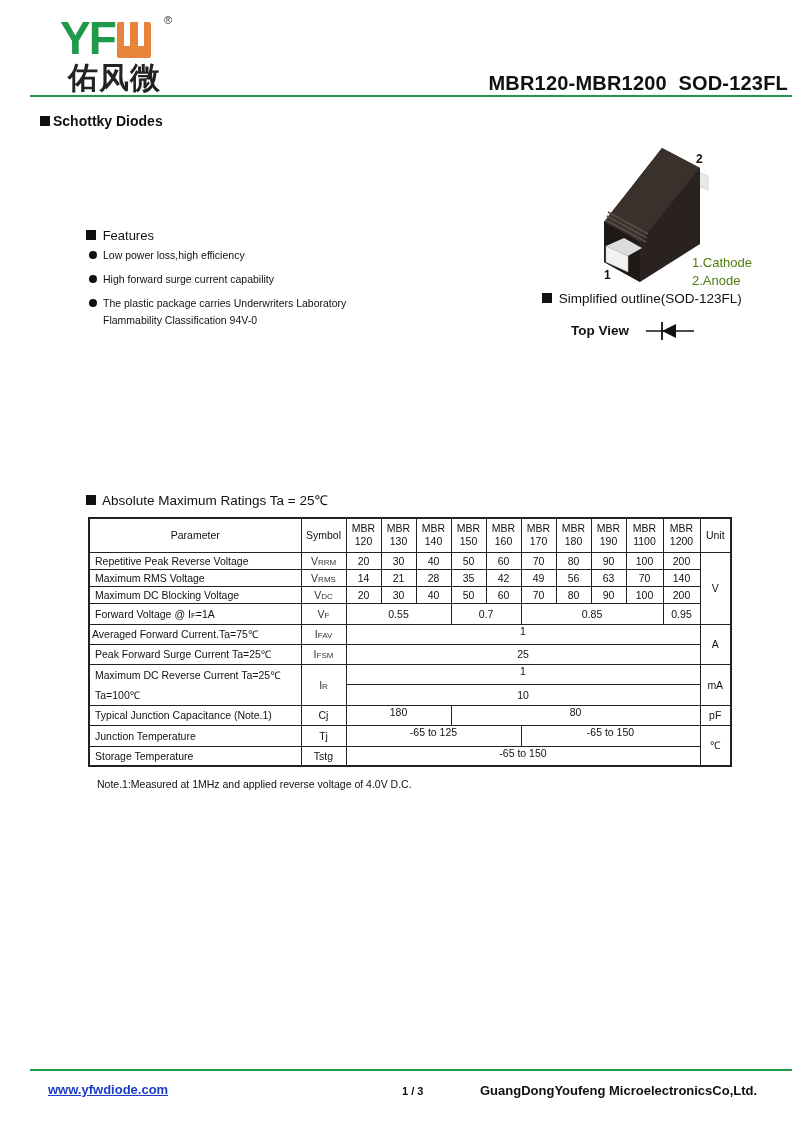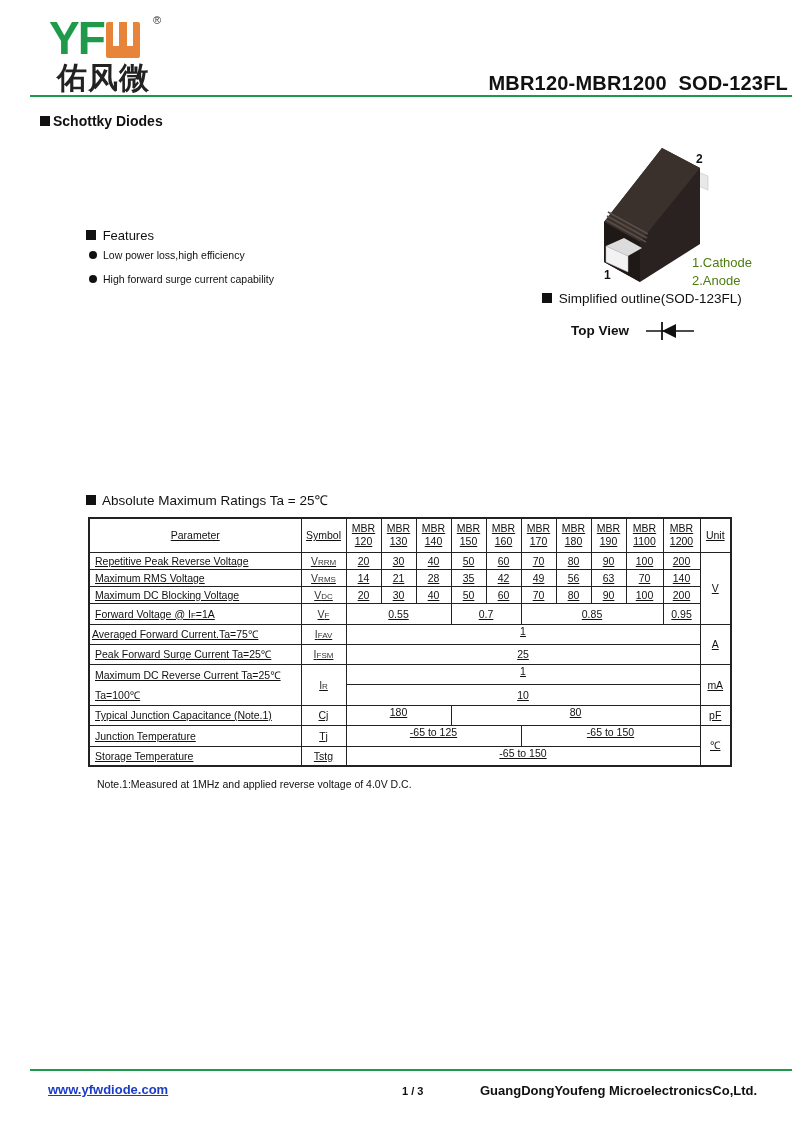--- a/index.html
+++ b/index.html
@@ -1,21 +1,21 @@
 <!DOCTYPE html>
 <html><head>
 <meta charset="utf-8">
 <style>
   html, body { margin: 0; padding: 0; background: #ffffff; }
   body { width: 800px; height: 1130px; position: relative; overflow: hidden;
          font-family: "Liberation Sans", sans-serif; color: #111; }
   .abs { position: absolute; }
 
   
-  .logo { left: 49px; top: 14px; width: 120px; height: 80px; text-align: right; }
+  .logo { left: 60px; top: 14px; width: 120px; height: 80px; text-align: right; }
   .logo-letters { position: absolute; left: 0; top: 2px; font-weight: bold; font-size: 46px;
                   letter-spacing: -2px; line-height: 44px; font-family: "Liberation Sans", sans-serif; }
   .logo-y, .logo-f { color: #1f9a4a; }
   .logo-u { display: inline-block; width: 34px; height: 36px; background: #e8833a; position: relative;
             vertical-align: top; margin-top: 6px; margin-left: 2px; border-radius: 2px; }
   .logo-u::before { content: ""; position: absolute; left: 7px; top: 0; width: 6px; height: 24px; background: #fff; }
   .logo-u::after  { content: ""; position: absolute; right: 7px; top: 0; width: 6px; height: 24px; background: #fff; }
   .logo-reg { position: absolute; left: 104px; top: 0; font-size: 11px; color: #333; }
   .logo-cn { position: absolute; left: 8px; top: 44px; font-size: 30px; font-weight: bold; color: #222;
              letter-spacing: 1px; font-family: "DejaVu Sans", sans-serif; }
@@ -35,21 +35,21 @@
   .pkg { left: 596px; top: 146px; width: 120px; height: 140px; }
   .pin-label { font-size: 12px; font-weight: bold; }
   .pin-legend { left: 692px; top: 254px; font-size: 13px; line-height: 18px; color: #4d7c0f; }
   .outline-title { left: 542px; top: 291px; font-size: 13.5px; font-weight: normal; }
   .topview { left: 571px; top: 323px; font-size: 13.5px; font-weight: bold; }
   .diode-sym { left: 646px; top: 321px; width: 48px; height: 20px; }
 
   
   .ratings-title { left: 86px; top: 491px; font-size: 13.5px; }
   table.ratings { position: absolute; left: 88px; top: 517px; width: 519px; border-collapse: collapse;
-                  font-size: 10.5px; table-layout: fixed; text-decoration: underline; }
+                  font-size: 10.5px; table-layout: fixed; }
   table.ratings td, table.ratings th { border: 1px solid #222; text-align: center; padding: 0; font-weight: normal; }
   table.ratings { border: 2px solid #222; }
   .c-param { text-align: left !important; padding-left: 5px !important; }
   .sub { font-size: 8px; }
   .sym { color: #333; }
   .hdr-model { line-height: 13px; padding: 3px 0 !important; }
 
   .note { left: 97px; top: 778px; font-size: 10.5px; }
 
   
@@ -79,20 +79,24 @@
   <div class="features-head">
     <span class="sq"></span> <span>Features</span>
   </div>
   <div class="feat-item">
     <span class="dot"></span>
     <span>Low power loss,high efficiency</span>
   </div>
   <div class="feat-item">
     <span class="dot"></span>
     <span>High forward surge current capability</span>
+  </div>
+  <div class="feat-item" style="line-height:17px;">
+    <span class="dot"></span>
+    <span style="width:262px;">The plastic package carries Underwriters Laboratory Flammability Classification 94V-0</span>
   </div>
 </div>
 
 <svg class="abs pkg" viewBox="0 0 120 140">
 
   <polygon points="92,22 112,30 112,44 92,36" fill="#e8e8e8" stroke="#bbb" stroke-width="0.5"></polygon>
 
   <polygon points="8,76 66,2 104,22 104,98 44,136 8,116" fill="#2a2220"></polygon>
   <polygon points="8,76 66,2 104,22 44,96" fill="#3a302c"></polygon>
   <polygon points="8,76 44,96 44,136 8,116" fill="#1e1816"></polygon>

